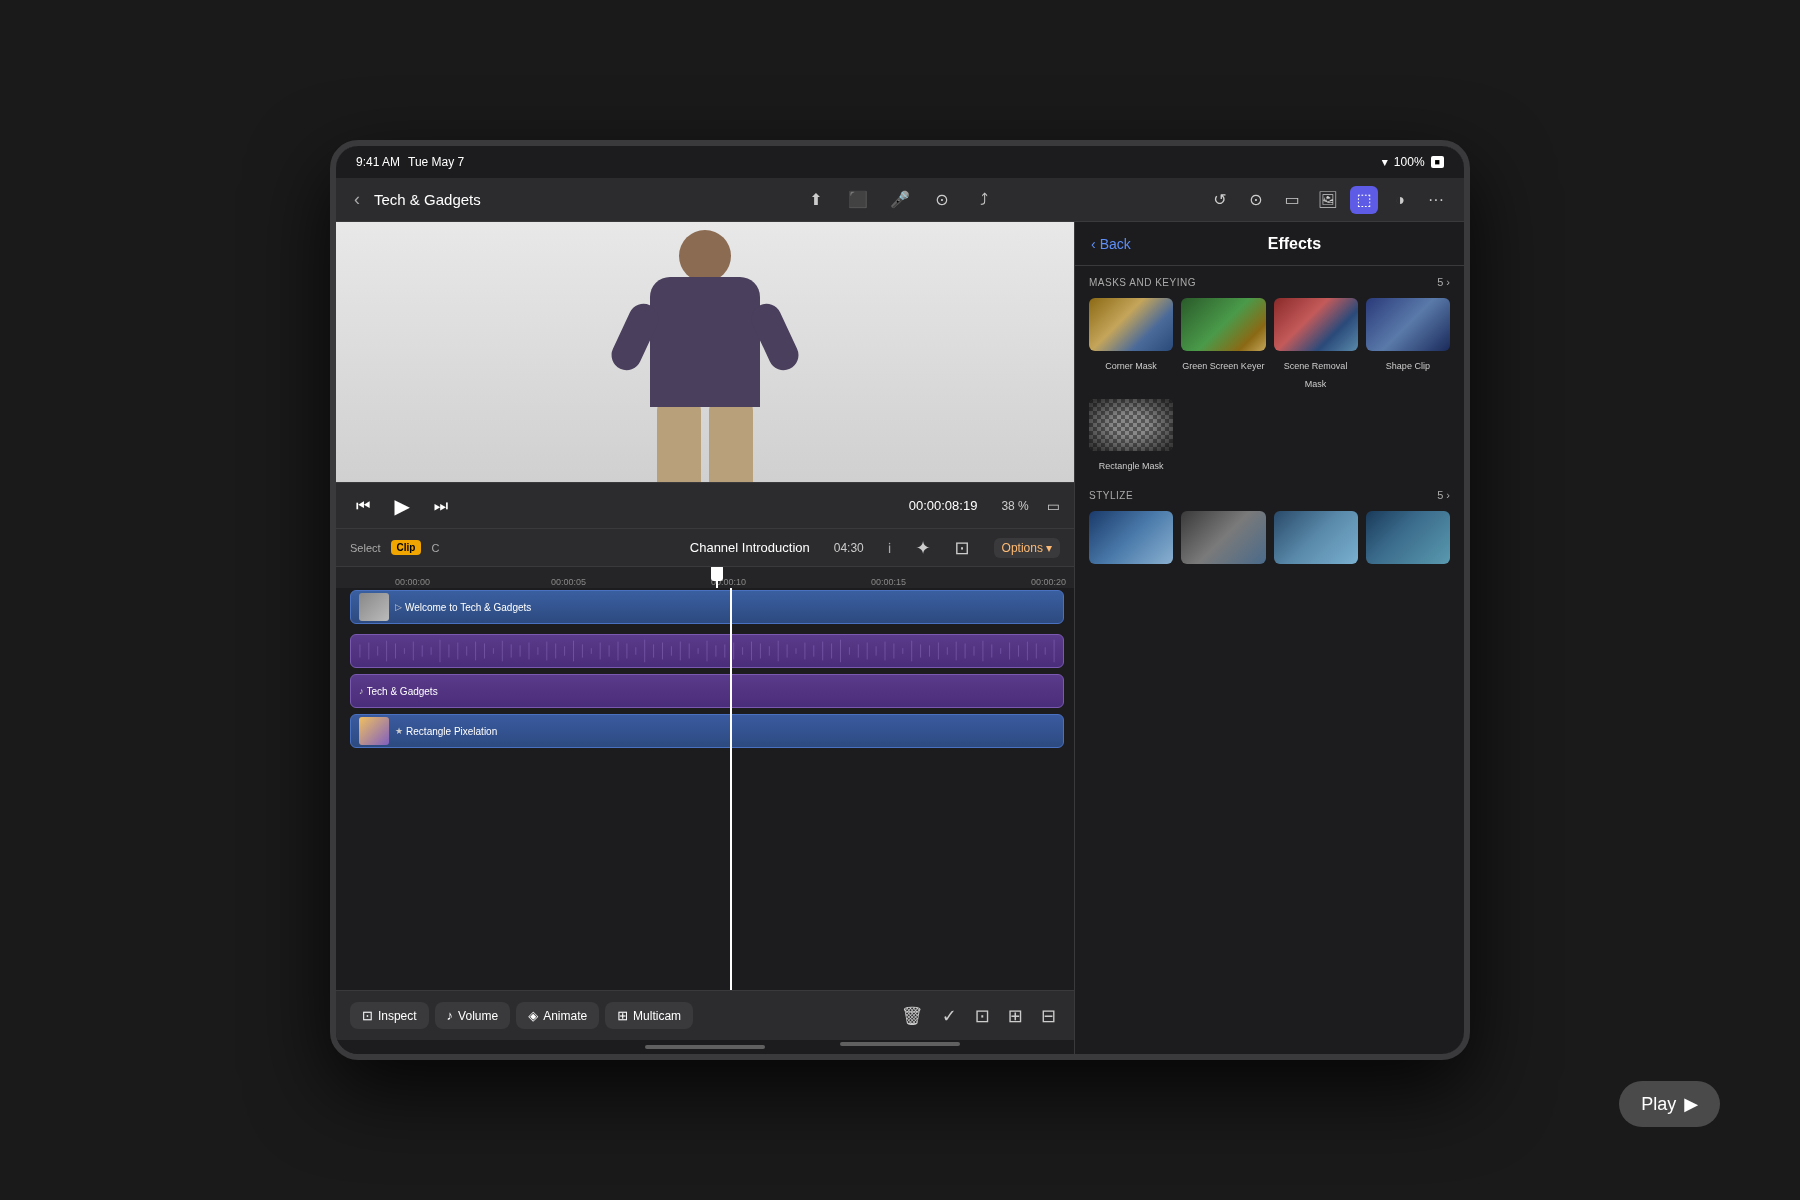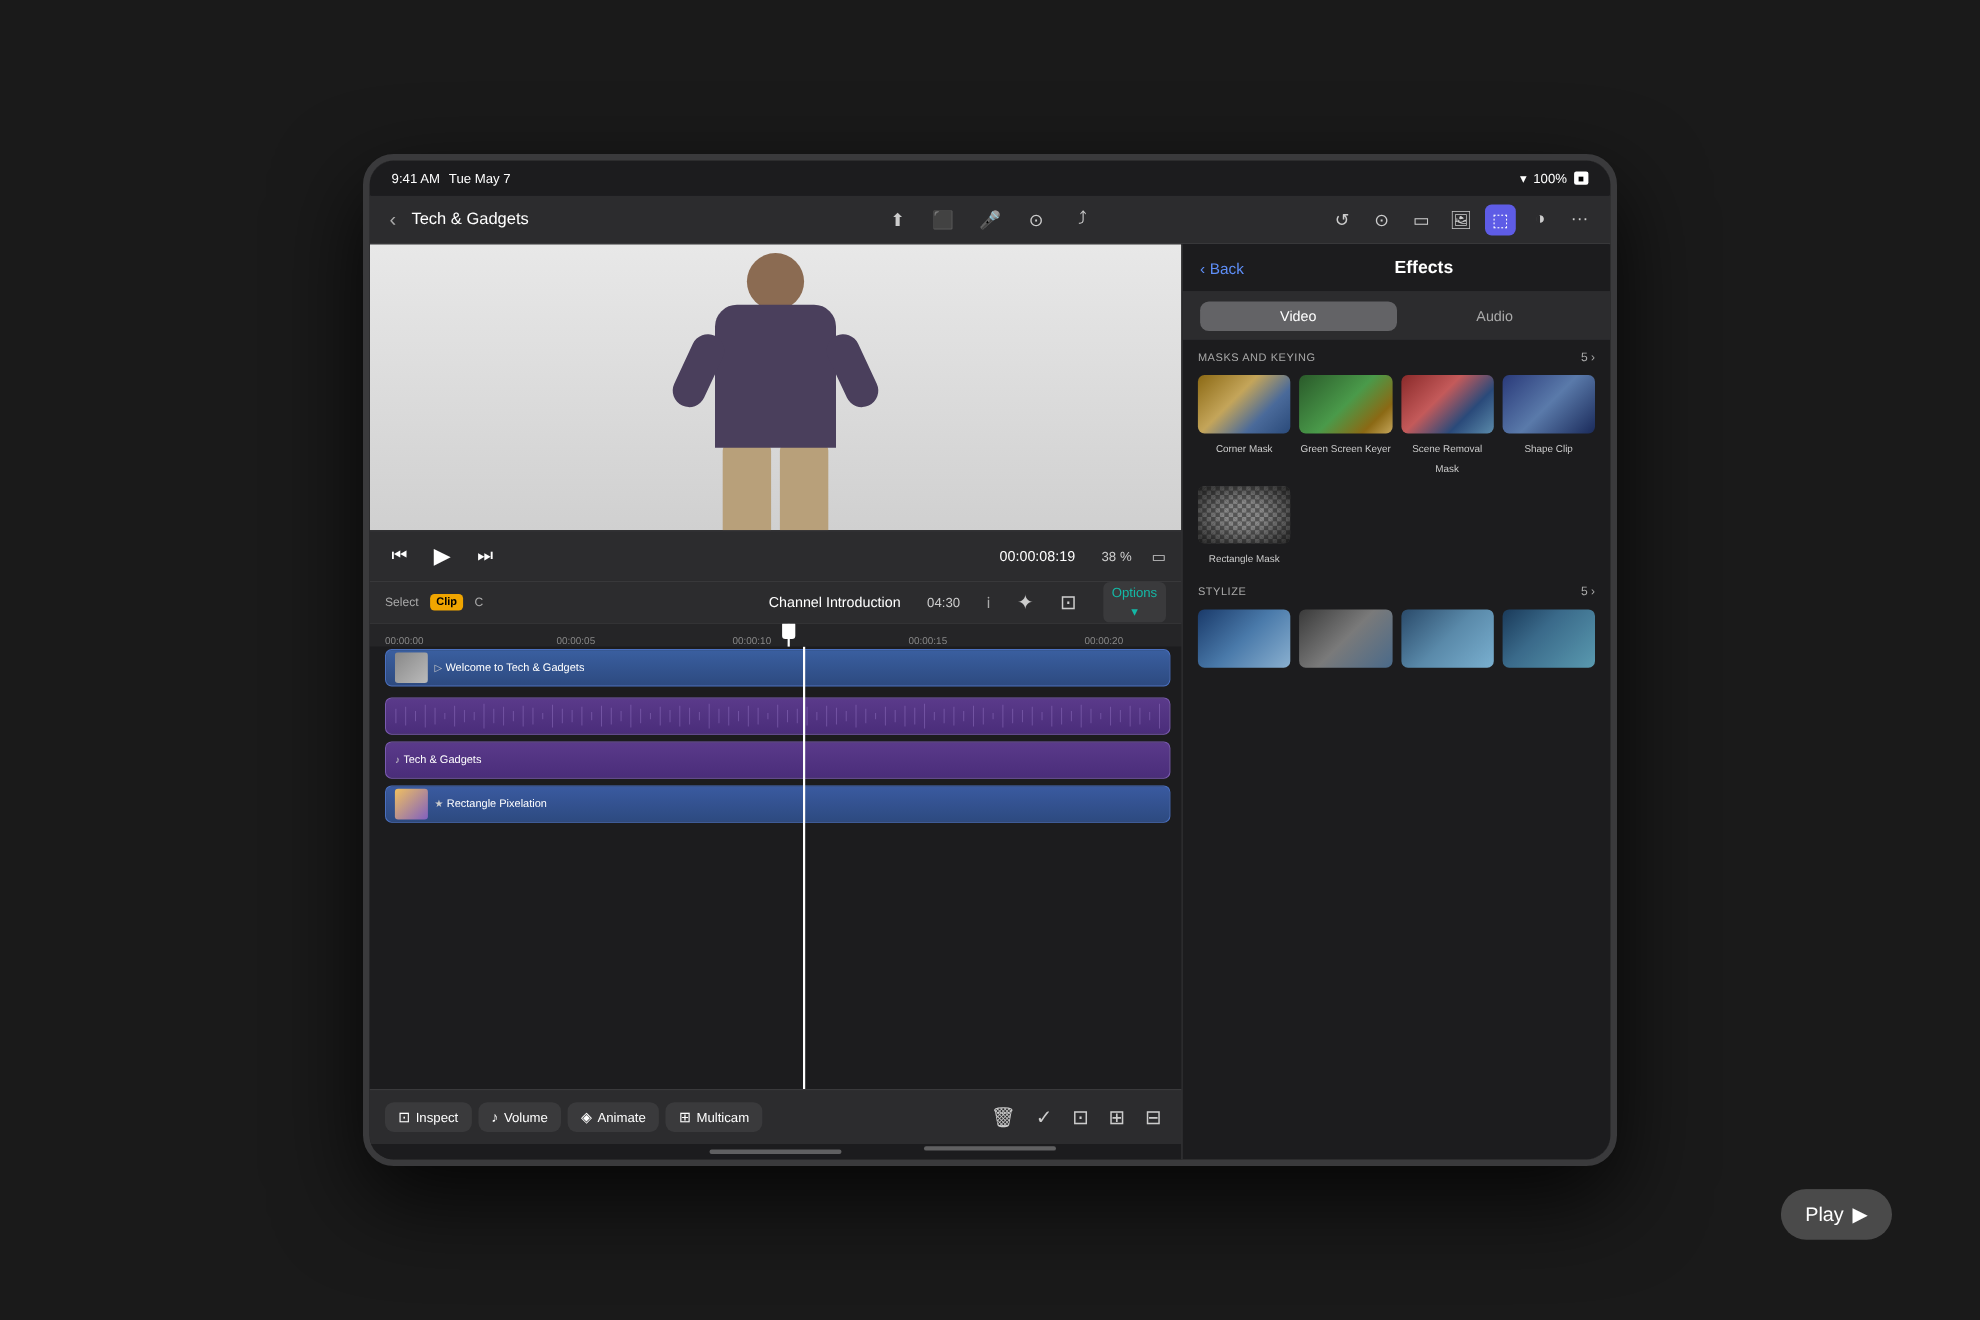--- a/index.html
+++ b/index.html
@@ -197,47 +197,47 @@
       margin-left: auto;
       display: flex;
       align-items: center;
       gap: 24px;
     }
     .clip-name { color: #fff; font-size: 13px; font-weight: 500; }
     .clip-duration { color: #ccc; font-size: 12px; }
     .info-icon { color: #aaa; font-size: 14px; }
     .magic-icon { color: #ccc; font-size: 18px; cursor: pointer; }
     .options-btn {
-      color: #14b8a6;
+      color: #fdba74;
       font-size: 12px;
       cursor: pointer;
       background: #3a3a3c;
       padding: 3px 8px;
       border-radius: 6px;
       display: flex;
       align-items: center;
       gap: 3px;
-      flex-direction: column;
     }
 
     .timeline-ruler {
       height: 22px;
       background: #252527;
       display: flex;
       align-items: center;
       padding: 0 10px;
       position: relative;
       border-top: 1px solid #3a3a3c;
       overflow: hidden;
     }
     .ruler-tick {
       position: absolute;
       color: #888;
       font-size: 9px;
       top: 10px;
+      margin-left: 45px;
     }
     .playhead {
       position: absolute;
       top: 0;
       width: 2px;
       height: 100%;
       background: #fff;
       z-index: 10;
     }
     .playhead-handle {
@@ -807,28 +807,20 @@
     <div class="effects-panel">
 
       <div class="effects-nav">
         <div class="back-link">
           <span>‹</span>
           <span>Back</span>
         </div>
         <span class="effects-title">Effects</span>
       </div>
 
-      <div class="effects-tabs">
-        <div class="effects-tab active">
-          <span>Video</span>
-        </div>
-        <div class="effects-tab">
-          <span>Audio</span>
-        </div>
-      </div>
 
       <div class="effects-content">
 
         <div class="effect-section">
           <div class="effect-section-header">
             <span class="effect-section-title">MASKS AND KEYING</span>
             <span class="effect-section-count">
               <span>5</span>
               <span>›</span>
             </span>

